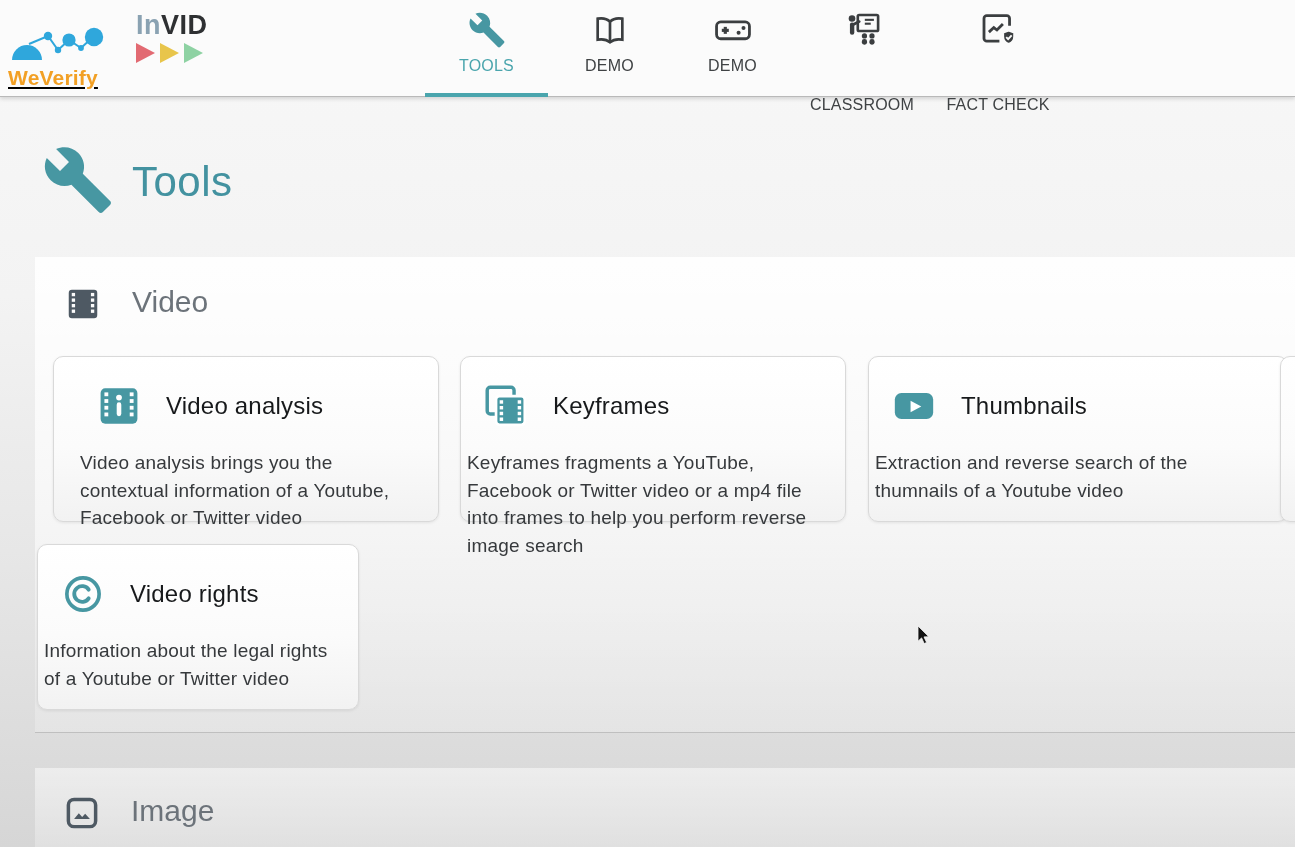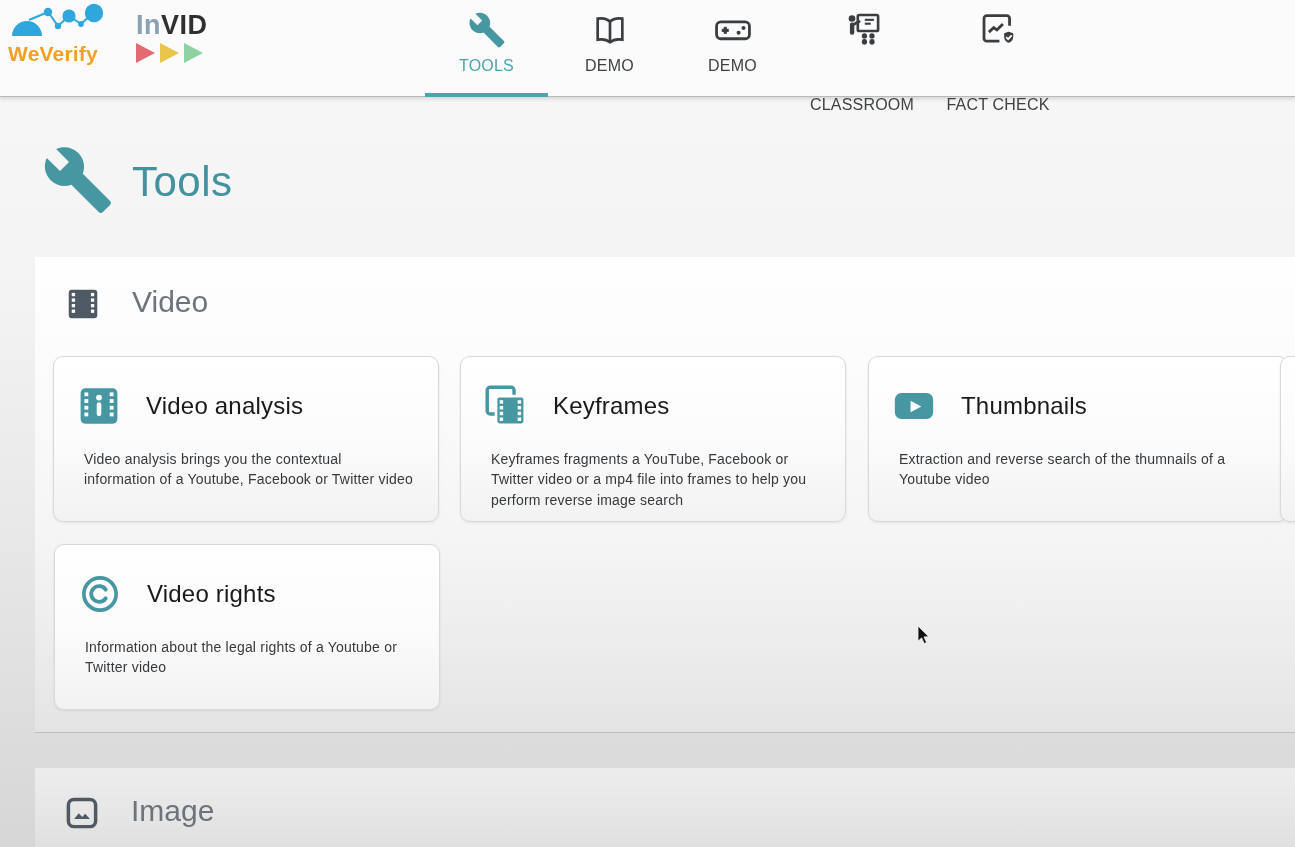--- a/index.html
+++ b/index.html
@@ -11,21 +11,21 @@
   
   .edge { position:absolute; background:#2e2e2e; opacity:.8; }
   .edge-top { left:0; top:0; width:1295px; height:3px; }
   .edge-left { left:0; top:0; width:3px; height:97px; }
   .edge-right { right:0; top:0; width:3px; height:97px; }
 
   
   header { position:absolute; left:0; top:0; width:1295px; height:97px;
     background:#fbfbfb; border-bottom:1px solid #b9b9b9;
     box-shadow:0 2px 4px rgba(0,0,0,.14); z-index:5; }
-  .logo-weverify { position:absolute; left:8px; top:0; width:104px; cursor:pointer; }
+  .logo-weverify { position:absolute; left:8px; top:24px; width:104px; cursor:pointer;text-decoration:underline; }
   .logo-weverify .wv-text { display:block; margin-top:-2px; font-size:21px; font-weight:bold;
     color:#f2a025; letter-spacing:.2px; }
   .logo-invid { position:absolute; left:136px; top:12px; cursor:pointer; }
   .logo-invid .invid-text { font-size:27px; font-weight:bold; line-height:1; letter-spacing:.5px; }
   .logo-invid .in { color:#8aa2b2; font-weight:600; }
   .logo-invid .vid { color:#2e3032; }
   .tri-row { display:flex; gap:5px; margin-top:4px; }
   .tri { width:0; height:0; border-top:10px solid transparent; border-bottom:10px solid transparent;
     border-left-width:19px; border-left-style:solid; }
   .tri-pink { border-left-color:#e26a72; }
@@ -57,29 +57,29 @@
   .sh-video { left:29px; top:28px; }
   .sh-image { left:28px; top:26px; }
   .section-label { font-size:30px; color:#6c737a; font-weight:400; }
 
   
   .card { position:absolute; height:166px; border:1px solid #d9d9d9; border-radius:10px;
     background:linear-gradient(180deg,#ffffff 0%,#fbfbfb 55%,#f2f2f2 100%);
     box-shadow:0 1px 3px rgba(0,0,0,.08); cursor:pointer; }
   .card-head { display:flex; align-items:center; gap:24px; padding:26px 0 0 22px; }
   .card-title { font-size:24px; font-weight:500; color:#17191b; letter-spacing:.2px; }
-  .card-desc { margin:20px 24px 0 30px; font-size:14px; line-height:1.45; color:#36393c;
+  .card-desc { margin:20px 24px 0 6px; font-size:19px; line-height:1.45; color:#36393c;
     letter-spacing:.2px; }
   .card-icon { display:flex; align-items:center; justify-content:center; width:46px; height:46px; }
 
-  .card-1 { left:53px;  top:356px; width:386px; }
+  .card-1 { left:53px;  top:356px; width:386px;padding-left:20px; }
   .card-2 { left:460px; top:356px; width:386px; }
   .card-3 { left:868px; top:356px; width:420px; }
   .card-4 { left:1280px; top:356px; width:120px; }
-  .card-5 { left:54px;  top:544px; width:386px; }
+  .card-5 { left:37px;  top:544px; width:322px; }
 
   .cursor { position:absolute; left:917px; top:626px; z-index:20; pointer-events:none; }
 </style>
 </head>
 <body>
 
 <div class="screen">
 
   <header>
     <div class="logo-weverify">

